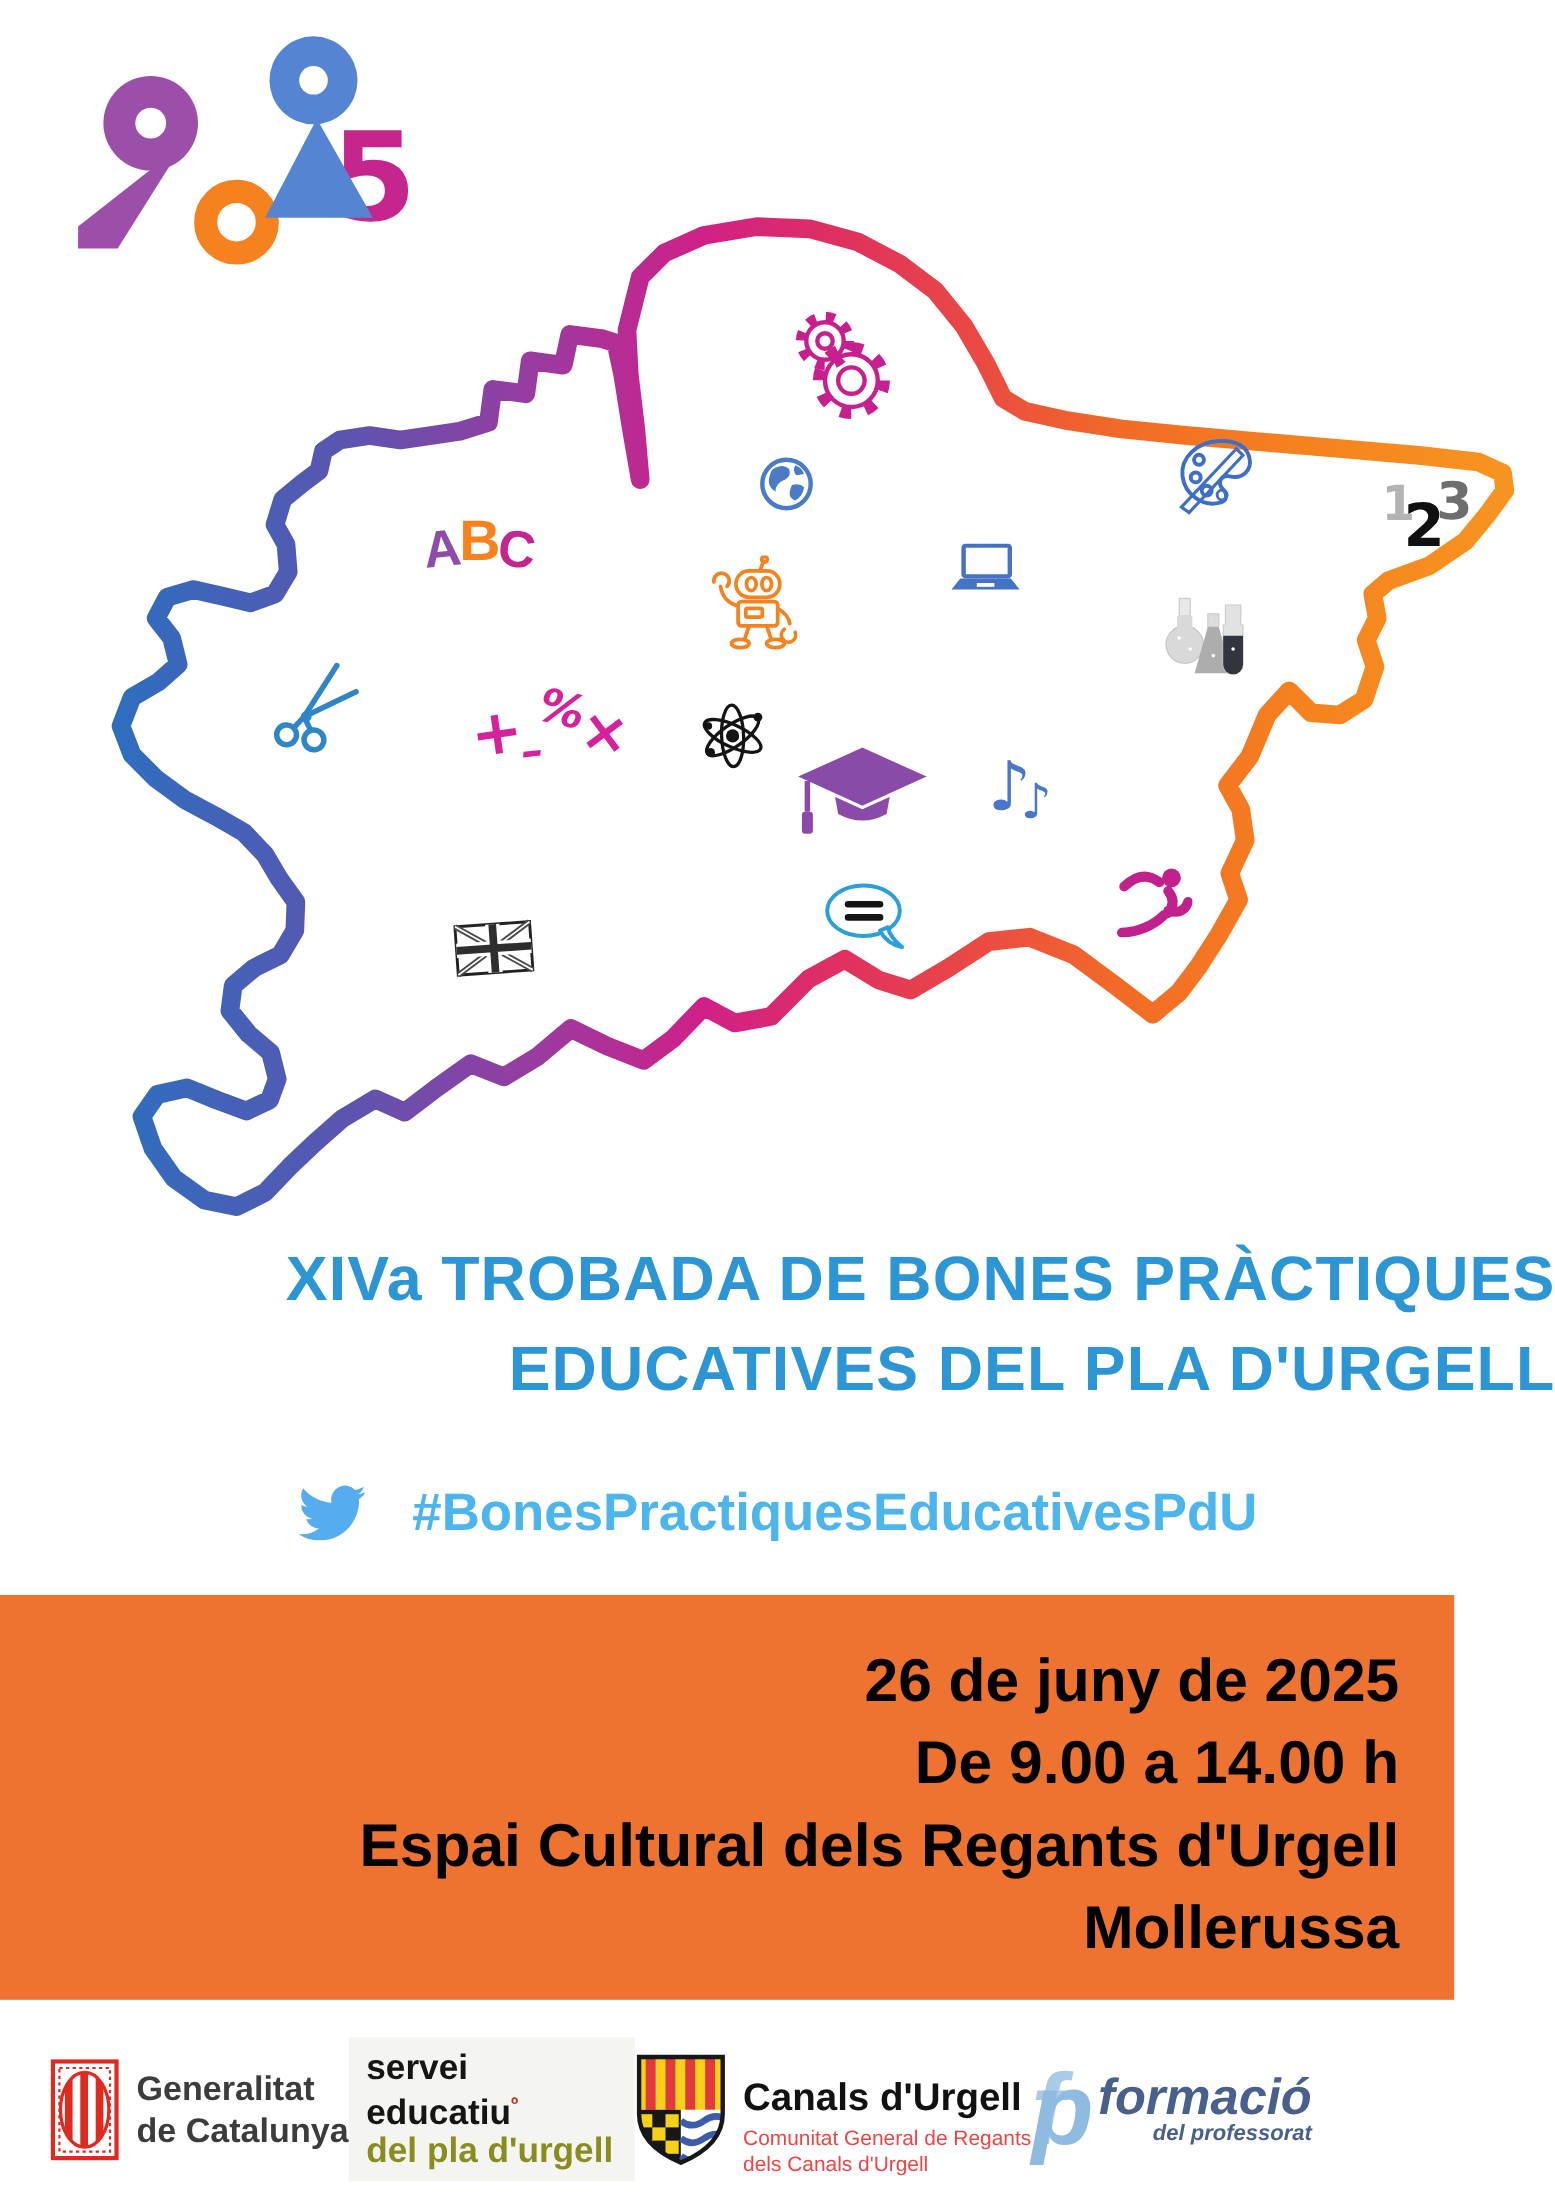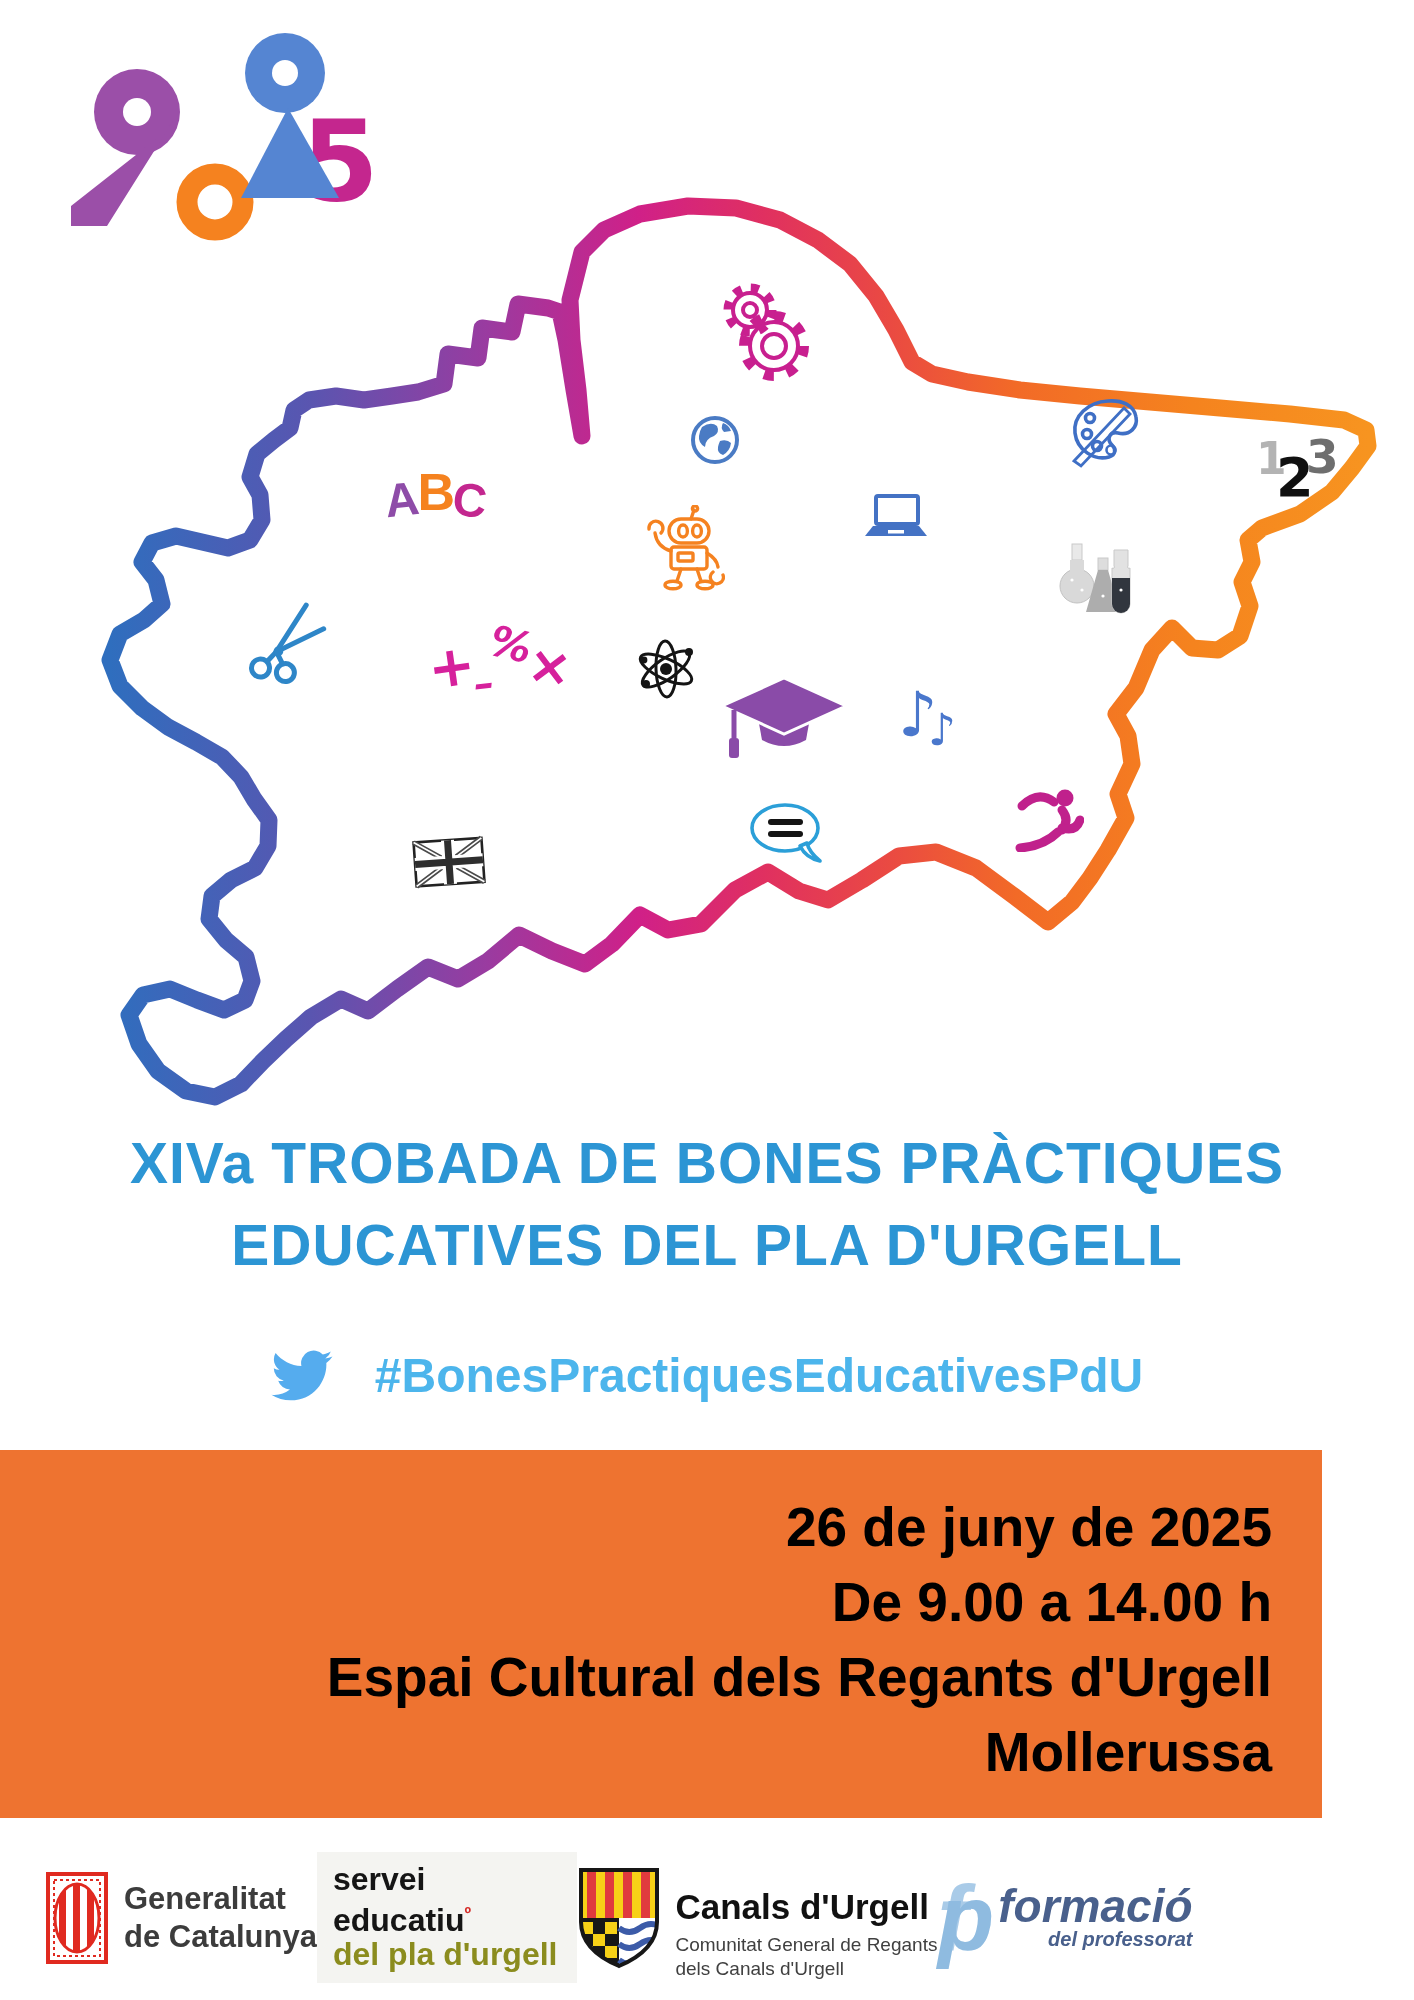--- a/index.html
+++ b/index.html
@@ -20,41 +20,41 @@
   .math span{position:absolute;color:#D6219C;font-weight:bold;font-style:italic;
              font-family:"DejaVu Sans",sans-serif;}
   .math .plus{font-size:56px;left:0;top:6px;transform:rotate(-8deg);}
   .math .minus{font-size:40px;left:46px;top:32px;transform:rotate(-6deg);}
   .math .pct{font-size:42px;left:62px;top:-8px;transform:rotate(14deg);}
   .math .times{font-size:52px;left:100px;top:8px;transform:rotate(8deg);}
   .music span{position:absolute;color:#4A77CC;font-family:"DejaVu Sans",sans-serif;}
   .music .m1{font-size:62px;left:0;top:0;}
   .music .m2{font-size:44px;left:30px;top:26px;}
   
-  .title-block{position:absolute;left:0;top:1122px;width:1414px;text-align:center;
+  .title-block{position:absolute;left:0;top:1122px;width:1414px;text-align:right;
                color:#2C95D4;font-weight:bold;font-size:57px;line-height:82px;letter-spacing:1px;}
   .hashtag-row{position:absolute;left:0;top:1348px;width:1414px;display:flex;
                justify-content:center;align-items:center;gap:42px;}
   .hashtag-text{color:#4CB5EC;font-weight:bold;font-size:48px;}
   
   .banner{position:absolute;left:0;top:1450px;width:1322px;height:368px;background:#EE7330;
           box-sizing:border-box;padding:40px 50px 0 0;text-align:right;color:#000000;
           font-weight:bold;font-size:55px;line-height:75px;}
   
   .footer{position:absolute;left:0;top:1845px;width:1414px;height:155px;display:flex;
           align-items:center;justify-content:flex-start;box-sizing:border-box;padding:0 40px 10px 46px;}
   .logo-item{display:flex;align-items:center;}
   .gencat-text{margin-left:16px;color:#3C3C3C;font-weight:bold;font-size:31px;line-height:38px;}
   .servei-block{background:#F4F4F1;padding:10px 20px 12px 16px;font-weight:bold;
                 font-size:32px;line-height:34px;color:#151515;}
   .servei-block .olive{color:#8B8C1E;}
   .servei-sup{color:#D42B27;font-size:18px;vertical-align:super;}
   .canals-text{margin-left:14px;margin-top:32px;}
   .canals-title{color:#111111;font-weight:bold;font-size:35px;}
-  .canals-sub{color:#404040;font-size:19px;line-height:24px;margin-top:6px;}
+  .canals-sub{color:#ef4444;font-size:19px;line-height:24px;margin-top:6px;}
   .formacio{display:flex;align-items:center;}
   .fp-glyph{font-style:italic;font-size:92px;font-weight:bold;color:#A9CBE8;line-height:80px;
             letter-spacing:-30px;padding-right:34px;}
   .fp-glyph .p2{color:#8FBBE0;}
   .formacio-text{text-align:right;}
   .formacio-title{color:#49608C;font-weight:bold;font-style:italic;font-size:46px;line-height:44px;}
   .formacio-sub{color:#49608C;font-weight:bold;font-style:italic;font-size:20px;}
 </style>
 </head>
 <body>

